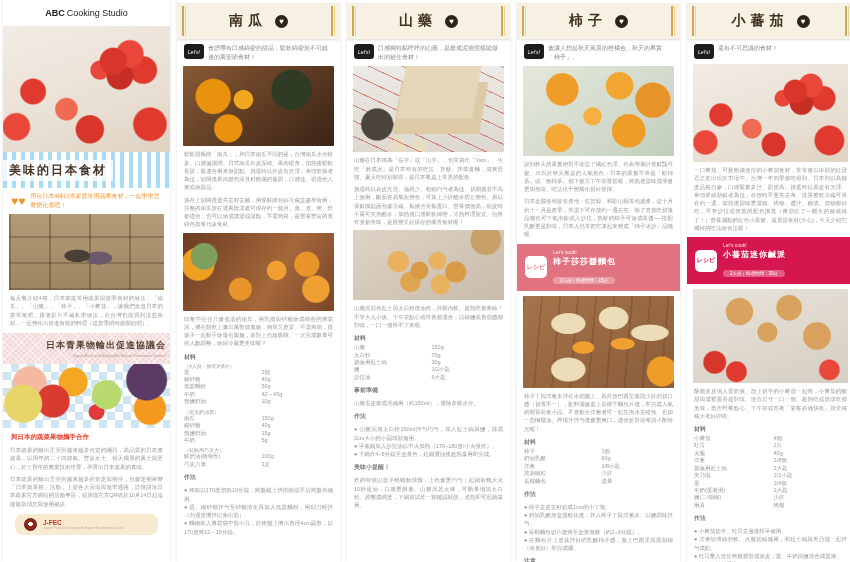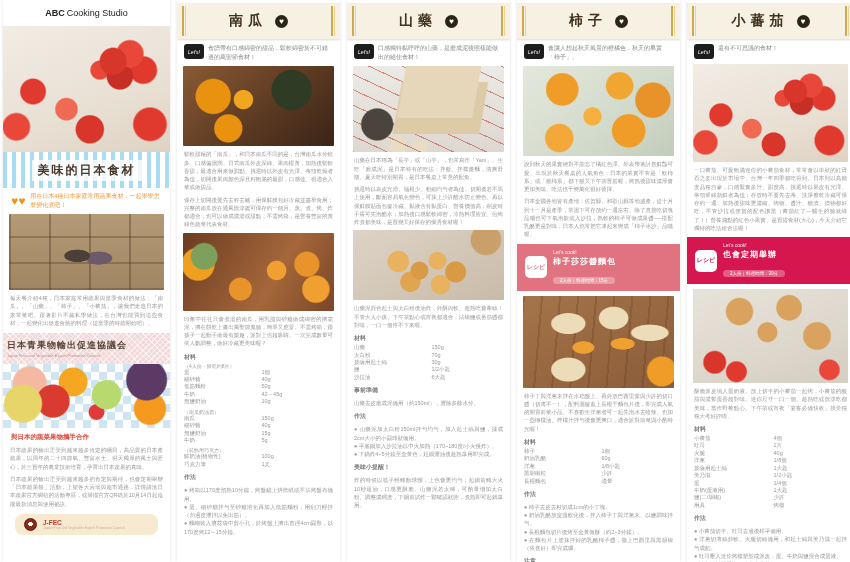--- a/index.html
+++ b/index.html
@@ -122,26 +122,26 @@
     radial-gradient(circle at 48% 46%,#d9a35f 0 10%,transparent 11%),
     radial-gradient(circle at 48% 46%,#f06a40 0 6%,transparent 7%),
     radial-gradient(circle at 80% 50%,#d9a35f 0 10%,transparent 11%),
     radial-gradient(circle at 14% 78%,#d8352b 0 7%,transparent 8%),
     radial-gradient(circle at 28% 88%,#e03a2e 0 7%,transparent 8%),
     radial-gradient(circle at 88% 86%,#e8473a 0 6%,transparent 7%),
     linear-gradient(160deg,#e8e3da,#d5cec2)}
   
   .logo-bar{height:26px;display:flex;align-items:center;justify-content:center;font-size:9px;color:#222}
   .logo-bar b{font-weight:800;margin-right:2px}
-  .striped{height:36px;background:repeating-linear-gradient(90deg,#a9dcf0 0 4px,#ffffff 4px 9px);display:flex;align-items:center;justify-content:center}
+  .striped{height:36px;background:repeating-linear-gradient(90deg,#a9dcf0 0 4px,#ffffff 4px 9px);display:flex;align-items:center;}
   .striped .t{font-size:12px;font-weight:800;color:#4a3526;letter-spacing:2px;background:rgba(255,255,255,.8);padding:2px 6px}
   .heart-intro{display:flex;gap:5px;margin:4px 8px;align-items:center}
   .hearts{color:#f0941f;font-size:12px;line-height:1}
   .intro-orange{font-size:6px;color:#f09a3e;line-height:1.5}
-  .jfec-banner{margin-top:6px;padding:6px 4px;text-align:left;background:
+  .jfec-banner{margin-top:6px;padding:6px 4px;text-align:right;background:
     repeating-linear-gradient(45deg,rgba(255,255,255,.55) 0 1px,transparent 1px 4px),
     repeating-linear-gradient(-45deg,rgba(255,255,255,.55) 0 1px,transparent 1px 4px),#f3d9da}
   .jfec-t{font-size:9px;color:#5a4638;font-weight:bold;letter-spacing:1px}
   .jfec-s{font-size:4px;color:#bb9191;margin-top:1px}
   .jfec-footer{margin:6px 12px;background:#f7ead0;border-radius:8px;padding:4px 9px;display:flex;align-items:center;gap:6px;cursor:pointer}
   .jfec-logo{width:13px;height:13px;border-radius:50%;background:radial-gradient(circle at 50% 45%,#fff 0 28%,#8c2a1a 29%);border:1px solid #5c1408;flex:0 0 auto}
   .jfec-name{font-size:6.5px;color:#c0392b;font-weight:bold}
   .jfec-sub2{font-size:3.5px;color:#cbb08e}
 </style>
 </head>
@@ -364,21 +364,21 @@
     <div class="intro-row">
       <span class="black-badge">Let's!</span>
       <span class="intro-text">還有不可思議的食材！</span>
     </div>
     <div class="photo ph-tomato" style="height:98px"></div>
     <p class="body">一口蕃茄、可愛飽滿迷你的小蕃茄食材，常常會以串狀的紅寶石之姿出現於市場中。台灣一年四季都吃得到、日本則以高糖度品種自豪，口感緊實多汁、甜度高。挑選時以果皮有光澤、蒂頭翠綠新鮮者為佳；存放時不要先去蒂、洗淨擦乾冷藏可保存約一週。加熱後甜味更濃縮、烤物、醬汁、糖漬、漬物都好吃，不管沙拉或便當的配色擔當（蕃茄紅了—醫生的臉就綠了！）營養滿點的紅色小果實、是百搭食材(大心)，今天介紹它獨特的吃法組合法喔！</p>
     <div class="recipe-banner">
       <span class="recipe-logo">レシピ</span>
       <span>
         <div class="lets">Let's cook!</div>
-        <div class="rtitle">也會定期舉辦</div>
+        <div class="rtitle">小蕃茄迷你鹹派</div>
         <span class="pill">2人份｜料理時間：30分</span>
       </span>
     </div>
     <div class="photo ph-tarts"></div>
     <p class="body">酥脆派皮填入蛋奶液、放上切半的小蕃茄一起烤，小蕃茄的酸甜與濃郁蛋香超對味。迷你尺寸一口一個、趁熱吃或放涼吃都美味，當作野餐點心、下午茶或宵夜「宴客必備快收」接受種種大考好評唷。</p>
     <div class="sect">材料</div>
     <div class="ing-row">
         <span class="ing-n">小蕃茄</span>
         <span class="ing-a">4個</span>
       </div>

